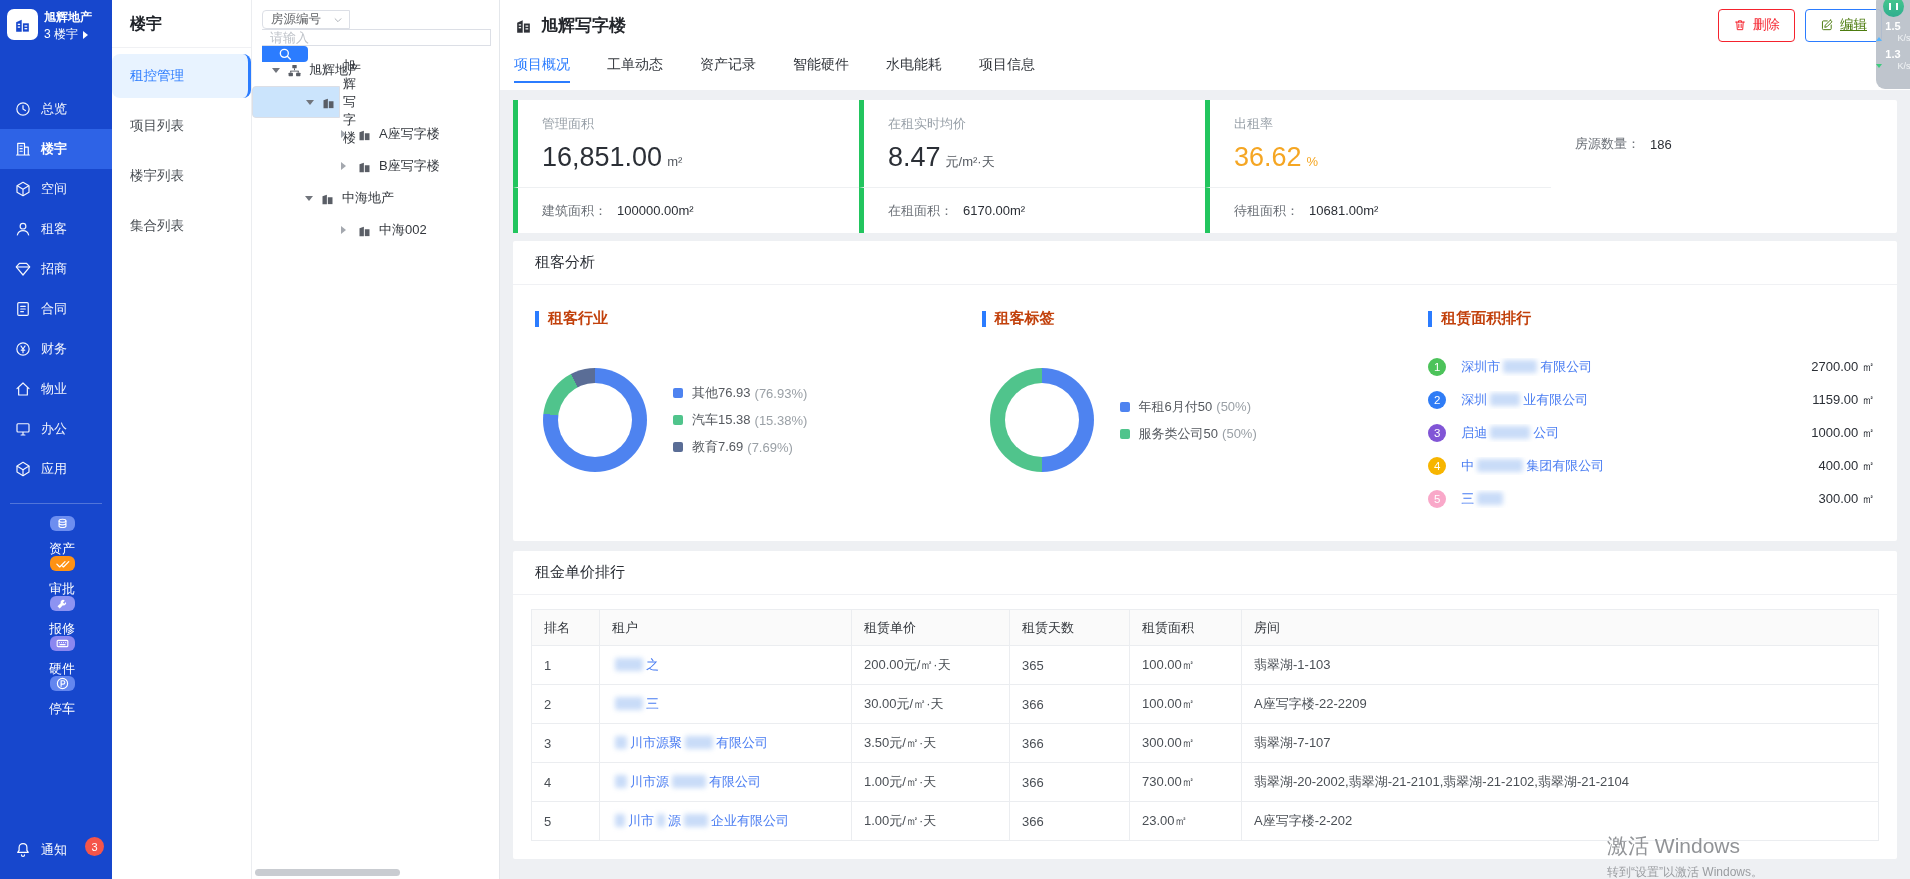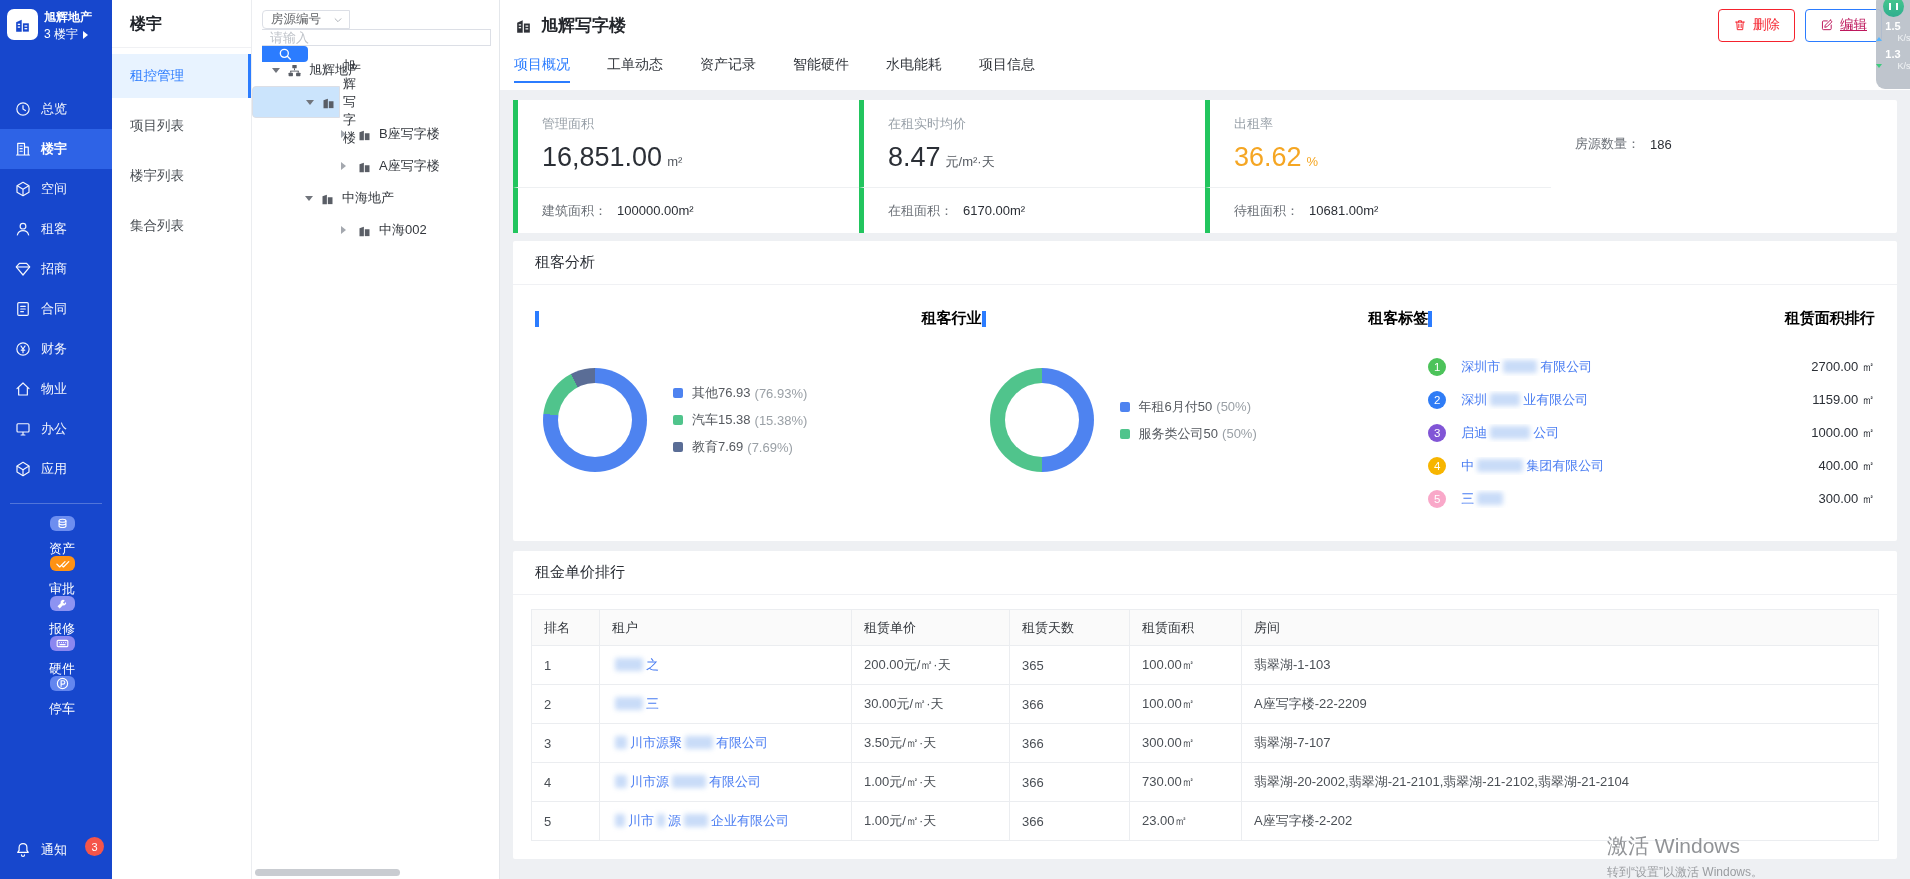--- a/index.html
+++ b/index.html
@@ -21,21 +21,21 @@
   .side-divider { height:1px; background:rgba(255,255,255,.25); margin:14px 10px 12px; }
   .side-app { height:40px; display:flex; align-items:center; gap:9px; padding-left:12px; font-size:13px; cursor:pointer;flex-direction:column; }
   .app-sq { width:25px; height:25px; border-radius:6px; display:flex; align-items:center; justify-content:center; }
   .app-sq svg { width:15px; height:15px; }
   .side-notice { margin-top:auto; height:48px; display:flex; align-items:center; gap:9px; padding:0 10px 10px 14px; font-size:13px; cursor:pointer; position:relative; }
   .notice-badge { position:absolute; right:8px; top:6px; width:19px; height:19px; border-radius:50%; background:#f5554a; color:#fff; font-size:11px; display:flex; align-items:center; justify-content:center; }
 
   
   .panel2 { position:absolute; left:112px; top:0; bottom:0; width:140px; background:#fff; border-right:1px solid #ebedf0; }
   .panel2 h2 { font-size:16px; color:#1f2329; padding:14px 0 12px 18px; border-bottom:1px solid #f0f1f4; }
-  .p2-item { height:44px; line-height:44px; padding-left:18px; font-size:13.5px; color:#4a4f55; cursor:pointer; margin-top:6px; }
+  .p2-item { height:44px; line-height:44px; padding-left:18px; font-size:13.5px; color:#4a4f55; cursor:pointer; margin-top:6px;border-radius:8px; }
   .p2-item.on { background:#e8f3ff; color:#2b7cff; border-right:3px solid #2b7cff; }
 
   
   .panel3 { position:absolute; left:252px; top:0; bottom:0; width:248px; background:#fff; border-right:1px solid #e4e7eb; }
   .sbar { display:flex; margin:10px 8px 8px 10px; height:32px;flex-direction:column; }
   .sel { width:88px; border:1px solid #dcdfe6; border-radius:4px 0 0 4px; display:flex; align-items:center; justify-content:space-between; padding:0 6px 0 8px; font-size:12.5px; color:#606266; cursor:pointer; background:#fff; }
   .sel svg { width:10px; height:10px; }
   .sinput { flex:1; min-width:0; border:1px solid #dcdfe6; border-left:none; font-size:13px; padding:0 8px; color:#333; outline:none; }
   .sinput::placeholder { color:#bfc3c9; }
   .sbtn { width:46px; background:#2b7cff; border:none; border-radius:0 4px 4px 0; display:flex; align-items:center; justify-content:center; cursor:pointer; }
@@ -55,21 +55,21 @@
   
   .main { position:absolute; left:500px; top:0; right:0; bottom:0; background:#fff; }
   .main-header { height:90px; padding:0 14px; background:#fff; }
   .title-row { height:50px; display:flex; align-items:center; }
   .title-row h1 { font-size:17px; color:#23262b; margin-left:8px; font-weight:bold; }
   .hb-icn { color:#2f3238; display:flex; }
   .actions { margin-left:auto; display:flex; gap:10px; padding-right:14px; }
   .abtn { height:33px; padding:0 14px; border-radius:4px; background:#fff; font-size:13.5px; display:flex; align-items:center; gap:6px; cursor:pointer; }
   .abtn svg { width:14px; height:14px; }
   .abtn.danger { border:1px solid #f5222d; color:#f5222d; }
-  .abtn.primary { border:1px solid #2b7cff; color:#be185d;text-decoration:underline; }
+  .abtn.primary { border:1px solid #2b7cff; color:#4d7c0f;text-decoration:underline; }
   .tabs { display:flex; gap:37px; height:40px; }
   .tab { font-size:14px; color:#33373d; cursor:pointer; position:relative; padding-top:6px; }
   .tab.on { color:#2b7cff; }
   .tab.on::after { content:""; position:absolute; left:0; right:0; bottom:7px; height:2px; background:#2b7cff; }
 
   .main-body { position:absolute; top:90px; left:0; right:0; bottom:0; background:#eef0f3; padding:10px 13px; }
 
   
   .stats-card { background:#fff; border-radius:2px; display:grid; grid-template-columns:repeat(4,1fr); grid-template-rows:88px 45px; margin-bottom:8px; }
   .st-main { padding:15px 0 0 24px; border-bottom:1px solid #eef0f2; }
@@ -80,21 +80,21 @@
   .st-value[style] .st-unit { color:inherit; }
   .st-sub { display:flex; align-items:center; padding-left:24px; font-size:13px; }
   .ss-l { color:#6b7077; }
   .ss-v { color:#2b2f36; margin-left:10px; }
 
   
   .card { background:#fff; border-radius:2px; }
   .card-head { padding:12px 22px; border-bottom:1px solid #f0f1f4; font-size:15px; color:#2b2f36; }
   .analysis-body { display:flex; padding:24px 22px 26px; }
   .sec { width:33.33%; }
-  .sec h4 { display:flex; align-items:center; gap:9px; font-size:15px; color:#000000; font-weight:bold;justify-content:space-between; }
+  .sec h4 { display:flex; align-items:center; gap:9px; font-size:15px; color:#c2410c; font-weight:bold; }
   .bluebar { width:4px; height:16px; background:#2b7cff; }
   .chart-row { display:flex; align-items:center; margin-top:40px; padding-left:8px; gap:26px; }
   .donut { width:104px; height:104px; border-radius:50%; position:relative; flex:none; }
   .donut::after { content:""; position:absolute; inset:15px; background:#fff; border-radius:50%; }
   .legend { list-style:none; display:flex; flex-direction:column; gap:9px; font-size:13px; }
   .lg-item { display:flex; align-items:center; }
   .sw { width:10px; height:10px; border-radius:2px; margin-right:9px; flex:none; }
   .lg-label { color:#55595f; }
   .lg-pct { color:#9aa0a6; margin-left:4px; }
   .rank-list { margin-top:22px; }
@@ -336,31 +336,31 @@
       <span>旭辉写字楼</span>
     </div>
     <div class="tnode lv2">
       <i class="tcaret right"></i>
       <span class="ticn">
           <svg viewBox="0 0 24 24" fill="#5a5e66">
             <path d="M4 21V8.5L11 6v15H4z"></path>
             <path d="M12.5 21V10H20v11h-7.5z"></path>
           </svg>
         </span>
-      <span>B座写字楼</span>
+      <span>A座写字楼</span>
     </div>
     <div class="tnode lv2">
       <i class="tcaret right"></i>
       <span class="ticn">
           <svg viewBox="0 0 24 24" fill="#5a5e66">
             <path d="M4 21V8.5L11 6v15H4z"></path>
             <path d="M12.5 21V10H20v11h-7.5z"></path>
           </svg>
         </span>
-      <span>A座写字楼</span>
+      <span>B座写字楼</span>
     </div>
     <div class="tnode lv1">
       <i class="tcaret down"></i>
       <span class="ticn">
           <svg viewBox="0 0 24 24" fill="#5a5e66">
             <path d="M4 21V8.5L11 6v15H4z"></path>
             <path d="M12.5 21V10H20v11h-7.5z"></path>
           </svg>
         </span>
       <span>中海地产</span>

